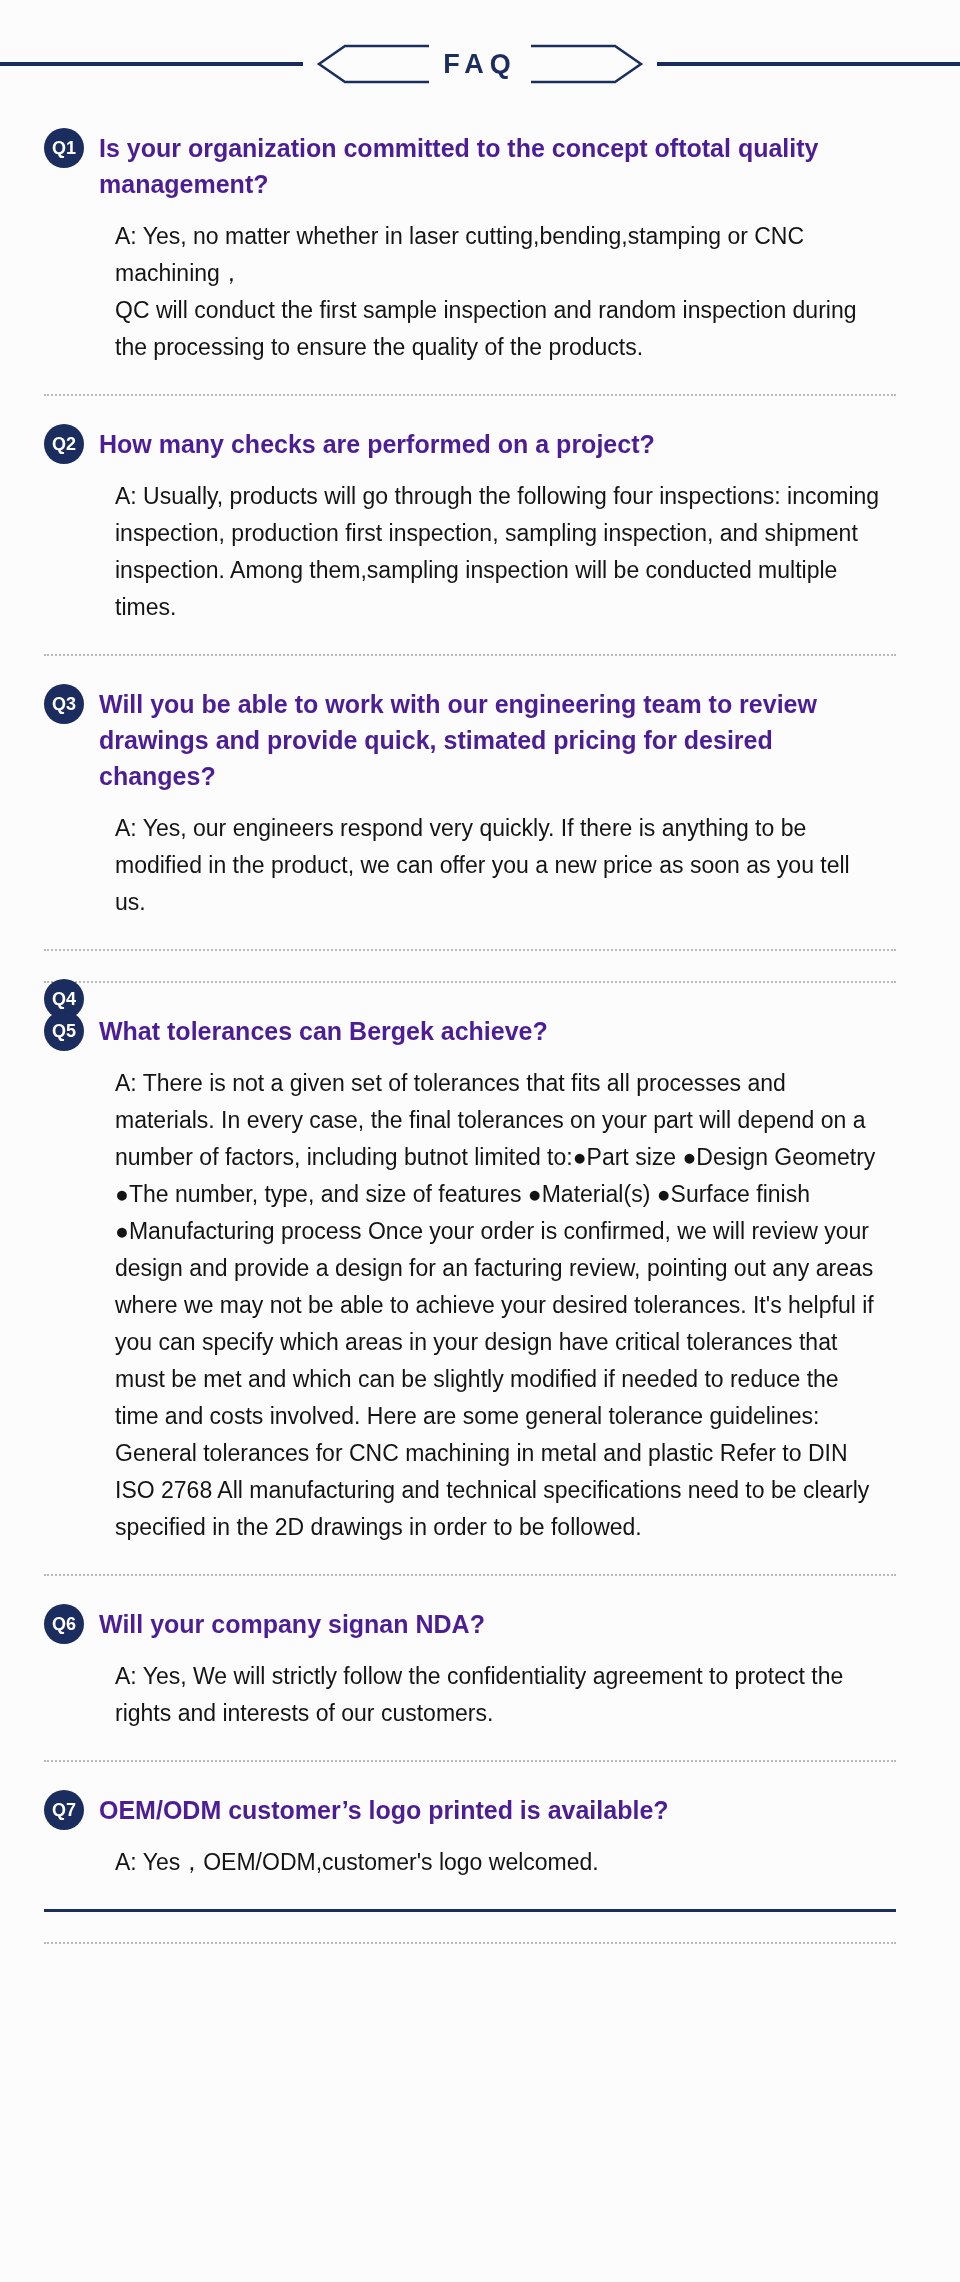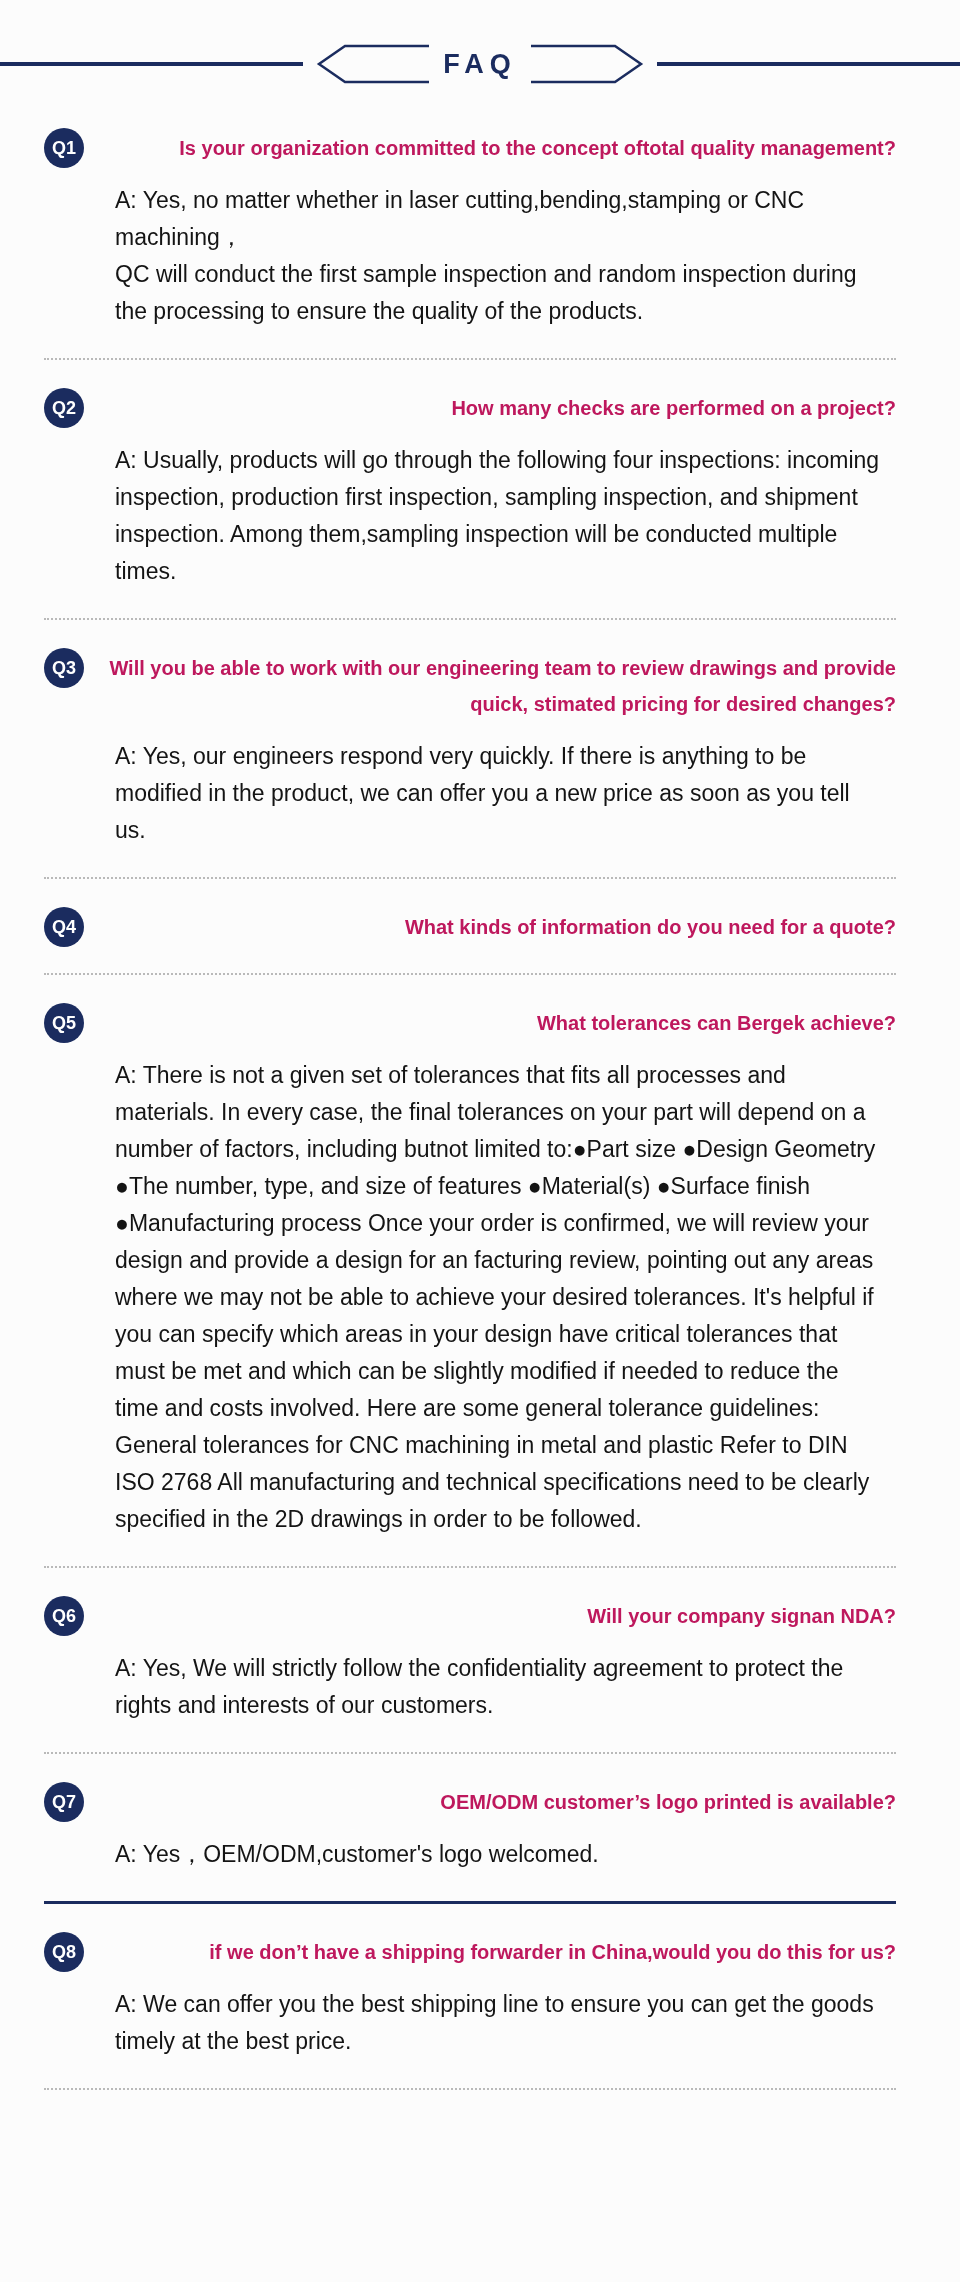--- a/index.html
+++ b/index.html
@@ -62,25 +62,24 @@
     color: #ffffff;
     font-weight: bold;
     font-size: 18px;
     display: flex;
     align-items: center;
     justify-content: center;
   }
 
   .q-text {
     margin: 0 0 14px 0;
-    font-size: 20px;
+    font-size: 25px;
     line-height: 36px;
     font-weight: bold;
-    color: #be185d;
-    text-align: right;
+    color: #4c1d95;
   }
 
   .a-text {
     margin: 16px;
     font-size: 23px;
     line-height: 37px;
     color: #141414;
     white-space: pre-line;
   }
 
@@ -131,21 +130,20 @@
 
     <section class="faq-item">
       <span class="q-badge">Q3</span>
       <h2 class="q-text">Will you be able to work with our engineering team to review drawings and provide quick, stimated pricing for desired changes?</h2>
       <p class="a-text">A: Yes, our engineers respond very quickly. If there is anything to be modified in the product, we can offer you a new price as soon as you tell us.</p>
     </section>
     <div class="sep"></div>
 
     <section class="faq-item">
       <span class="q-badge">Q4</span>
-      <h2 class="q-text">What kinds of information do you need for a quote?</h2>
     </section>
     <div class="sep"></div>
 
     <section class="faq-item">
       <span class="q-badge">Q5</span>
       <h2 class="q-text">What tolerances can Bergek achieve?</h2>
       <p class="a-text">A: There is not a given set of tolerances that fits all processes and materials. In every case, the final tolerances on your part will depend on a number of factors, including butnot limited to:●Part size ●Design Geometry ●The number, type, and size of features ●Material(s) ●Surface finish ●Manufacturing process Once your order is confirmed, we will review your design and provide a design for an facturing review, pointing out any areas where we may not be able to achieve your desired tolerances. It's helpful if you can specify which areas in your design have critical tolerances that must be met and which can be slightly modified if needed to reduce the time and costs involved. Here are some general tolerance guidelines: General tolerances for CNC machining in metal and plastic Refer to DIN ISO 2768 All manufacturing and technical specifications need to be clearly specified in the 2D drawings in order to be followed.</p>
     </section>
     <div class="sep"></div>
 
@@ -156,21 +154,16 @@
     </section>
     <div class="sep"></div>
 
     <section class="faq-item">
       <span class="q-badge">Q7</span>
       <h2 class="q-text">OEM/ODM customer’s logo printed is available?</h2>
       <p class="a-text">A: Yes，OEM/ODM,customer's logo welcomed.</p>
     </section>
     <div class="sep solid"></div>
 
-    <section class="faq-item">
-      <span class="q-badge">Q8</span>
-      <h2 class="q-text">if we don’t have a shipping forwarder in China,would you do this for us?</h2>
-      <p class="a-text">A: We can offer you the best shipping line to ensure you can get the goods timely at the best price.</p>
-    </section>
     <div class="sep"></div>
 
   </main>
 </div>
 
 </body></html>

